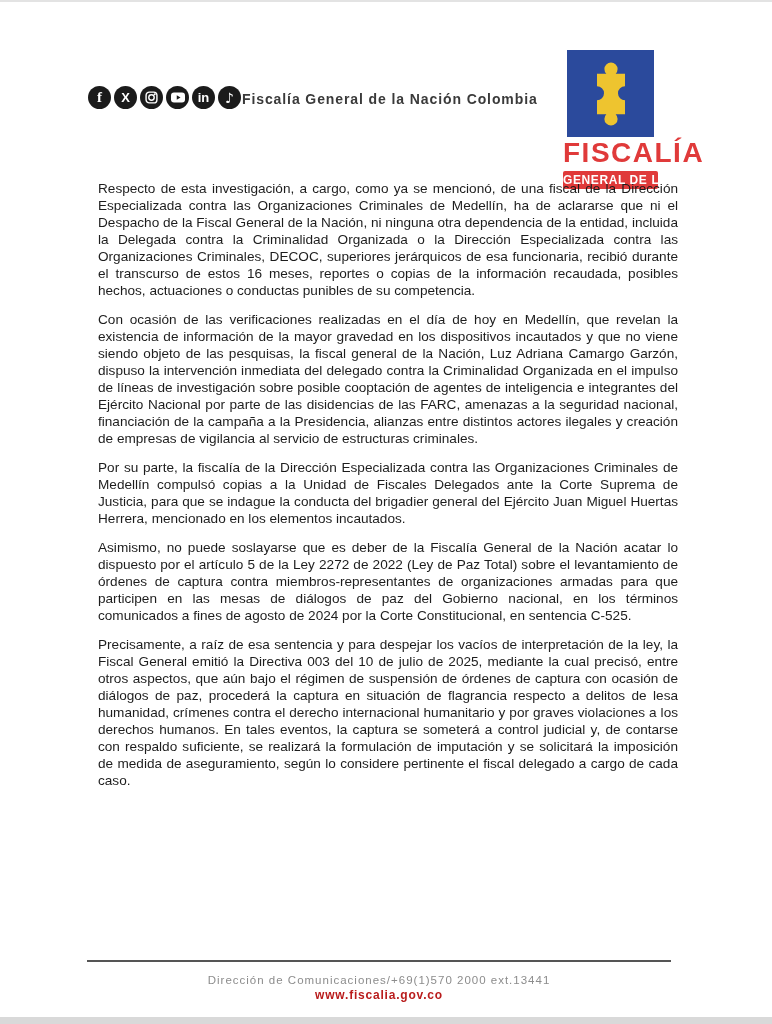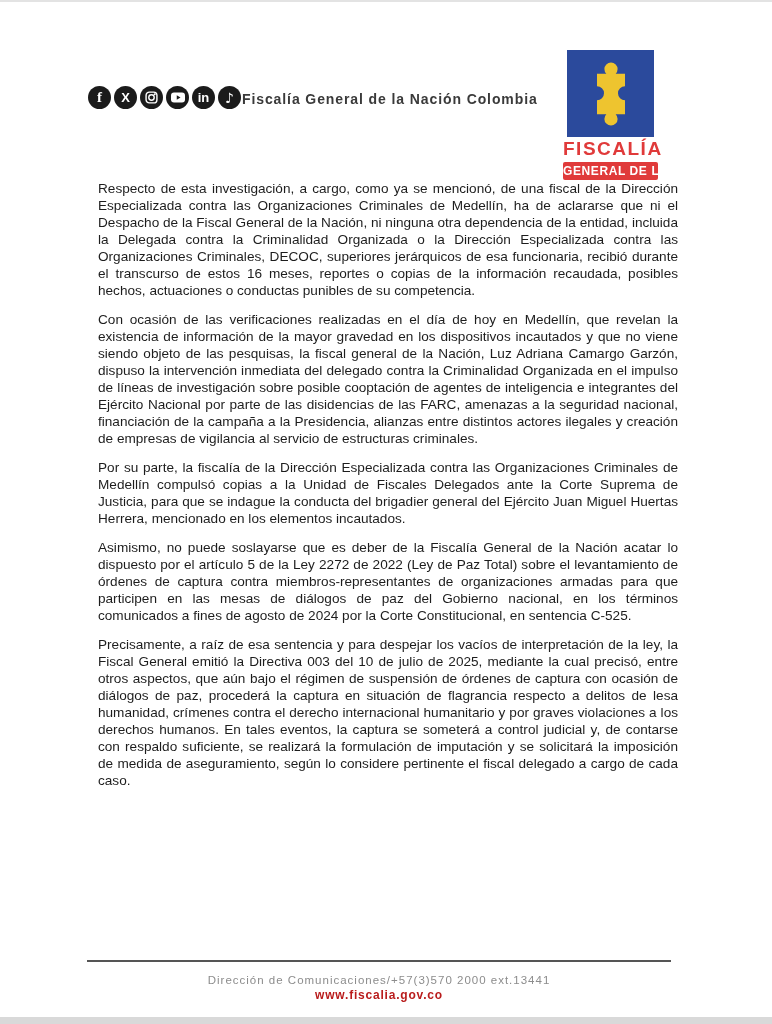--- a/index.html
+++ b/index.html
@@ -27,21 +27,21 @@
     font-weight:bold;font-size:14px;letter-spacing:0.9px;color:#3a3a3a;
     white-space:nowrap;
   }
 
   .logo{position:absolute;left:563px;top:50px;width:95px;text-align:center;}
   .logo-square{
     width:87px;height:87px;margin:0 auto;background:var(--blue,#2b4a9c);
     display:flex;align-items:center;justify-content:center;
   }
   .logo-word{
-    margin-top:2px;color:var(--red,#e03a3a);font-weight:bold;font-size:19px;
+    margin-top:2px;color:var(--red,#e03a3a);font-weight:bold;font-size:28px;
     letter-spacing:1.5px;line-height:1;white-space:nowrap;
   }
   .logo-tag{
     margin-top:4px;background:var(--red,#e03a3a);color:#ffffff;font-weight:bold;
     font-size:12px;letter-spacing:0.6px;padding:2px 0 2px;border-radius:2px;
     white-space:nowrap;
   }
 
   
   .doc-body{position:absolute;left:88px;top:180px;width:590px;}
@@ -105,18 +105,18 @@
   <main class="doc-body">
     <p>Respecto de esta investigación, a cargo, como ya se mencionó, de una fiscal de la Dirección Especializada contra las Organizaciones Criminales de Medellín, ha de aclararse que ni el Despacho de la Fiscal General de la Nación, ni ninguna otra dependencia de la entidad, incluida la Delegada contra la Criminalidad Organizada o la Dirección Especializada contra las Organizaciones Criminales, DECOC, superiores jerárquicos de esa funcionaria, recibió durante el transcurso de estos 16 meses, reportes o copias de la información recaudada, posibles hechos, actuaciones o conductas punibles de su competencia.</p>
     <p>Con ocasión de las verificaciones realizadas en el día de hoy en Medellín, que revelan la existencia de información de la mayor gravedad en los dispositivos incautados y que no viene siendo objeto de las pesquisas, la fiscal general de la Nación, Luz Adriana Camargo Garzón, dispuso la intervención inmediata del delegado contra la Criminalidad Organizada en el impulso de líneas de investigación sobre posible cooptación de agentes de inteligencia e integrantes del Ejército Nacional por parte de las disidencias de las FARC, amenazas a la seguridad nacional, financiación de la campaña a la Presidencia, alianzas entre distintos actores ilegales y creación de empresas de vigilancia al servicio de estructuras criminales.</p>
     <p>Por su parte, la fiscalía de la Dirección Especializada contra las Organizaciones Criminales de Medellín compulsó copias a la Unidad de Fiscales Delegados ante la Corte Suprema de Justicia, para que se indague la conducta del brigadier general del Ejército Juan Miguel Huertas Herrera, mencionado en los elementos incautados.</p>
     <p>Asimismo, no puede soslayarse que es deber de la Fiscalía General de la Nación acatar lo dispuesto por el artículo 5 de la Ley 2272 de 2022 (Ley de Paz Total) sobre el levantamiento de órdenes de captura contra miembros-representantes de organizaciones armadas para que participen en las mesas de diálogos de paz del Gobierno nacional, en los términos comunicados a fines de agosto de 2024 por la Corte Constitucional, en sentencia C-525.</p>
     <p>Precisamente, a raíz de esa sentencia y para despejar los vacíos de interpretación de la ley, la Fiscal General emitió la Directiva 003 del 10 de julio de 2025, mediante la cual precisó, entre otros aspectos, que aún bajo el régimen de suspensión de órdenes de captura con ocasión de diálogos de paz, procederá la captura en situación de flagrancia respecto a delitos de lesa humanidad, crímenes contra el derecho internacional humanitario y por graves violaciones a los derechos humanos. En tales eventos, la captura se someterá a control judicial y, de contarse con respaldo suficiente, se realizará la formulación de imputación y se solicitará la imposición de medida de aseguramiento, según lo considere pertinente el fiscal delegado a cargo de cada caso.</p>
   </main>
 
   <footer class="doc-footer">
     <div class="rule"></div>
-    <div class="f1">Dirección de Comunicaciones/+57(3)570 2000 ext.13441</div>
+    <div class="f1">Dirección de Comunicaciones/+69(1)570 2000 ext.13441</div>
     <div class="f2">www.fiscalia.gov.co</div>
   </footer>
 
   <div class="bottom-band"></div>
 </div>
 
 </body></html>

